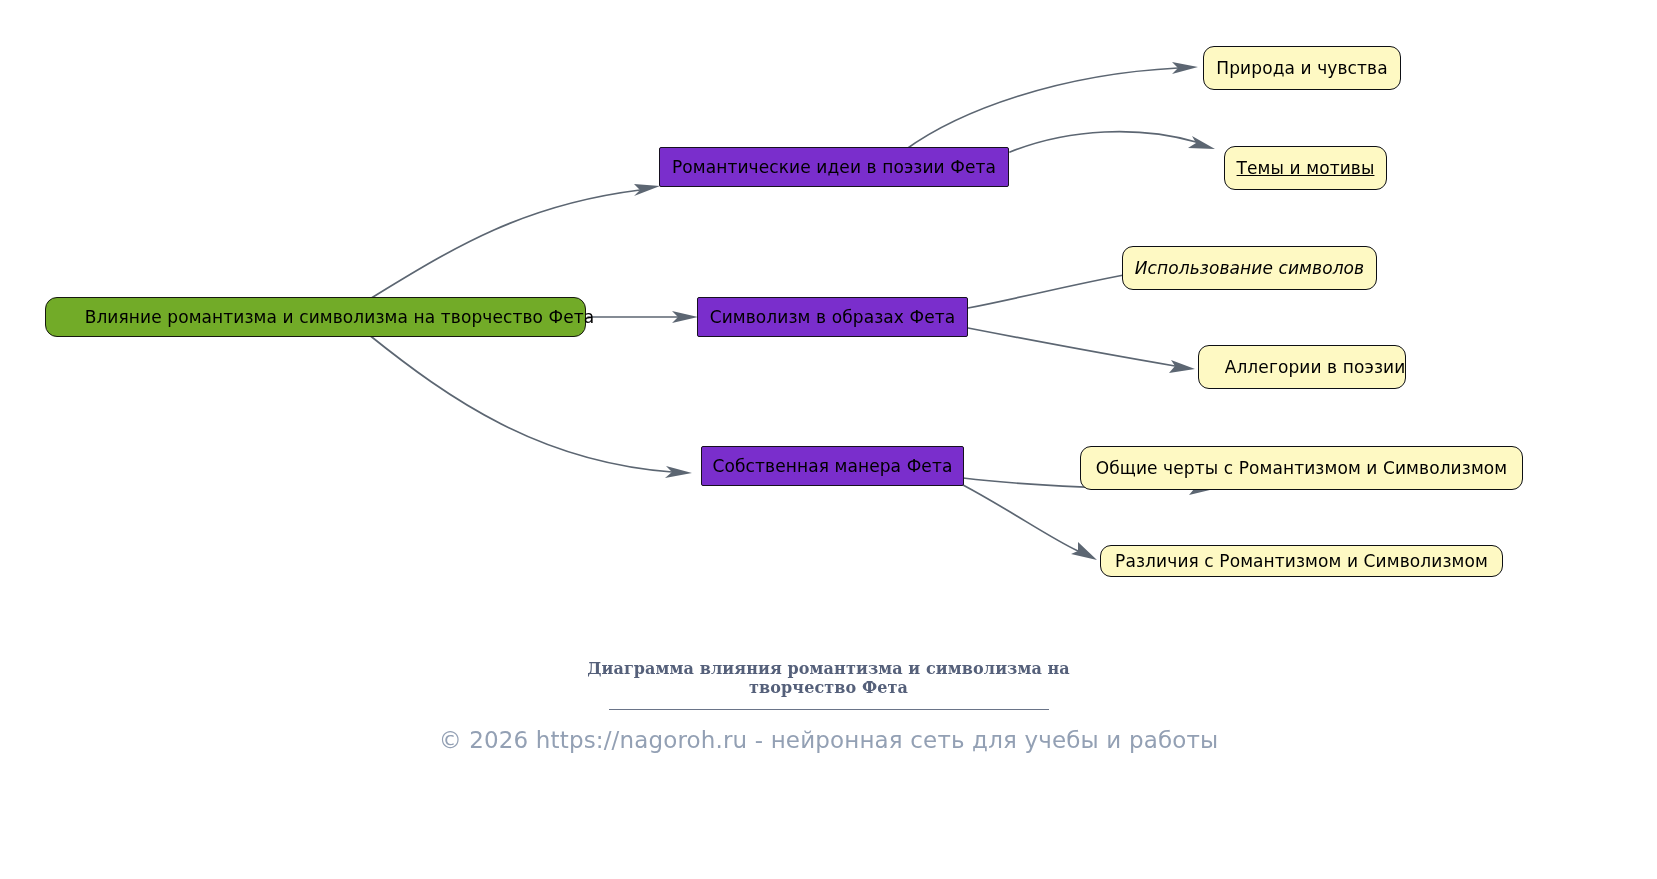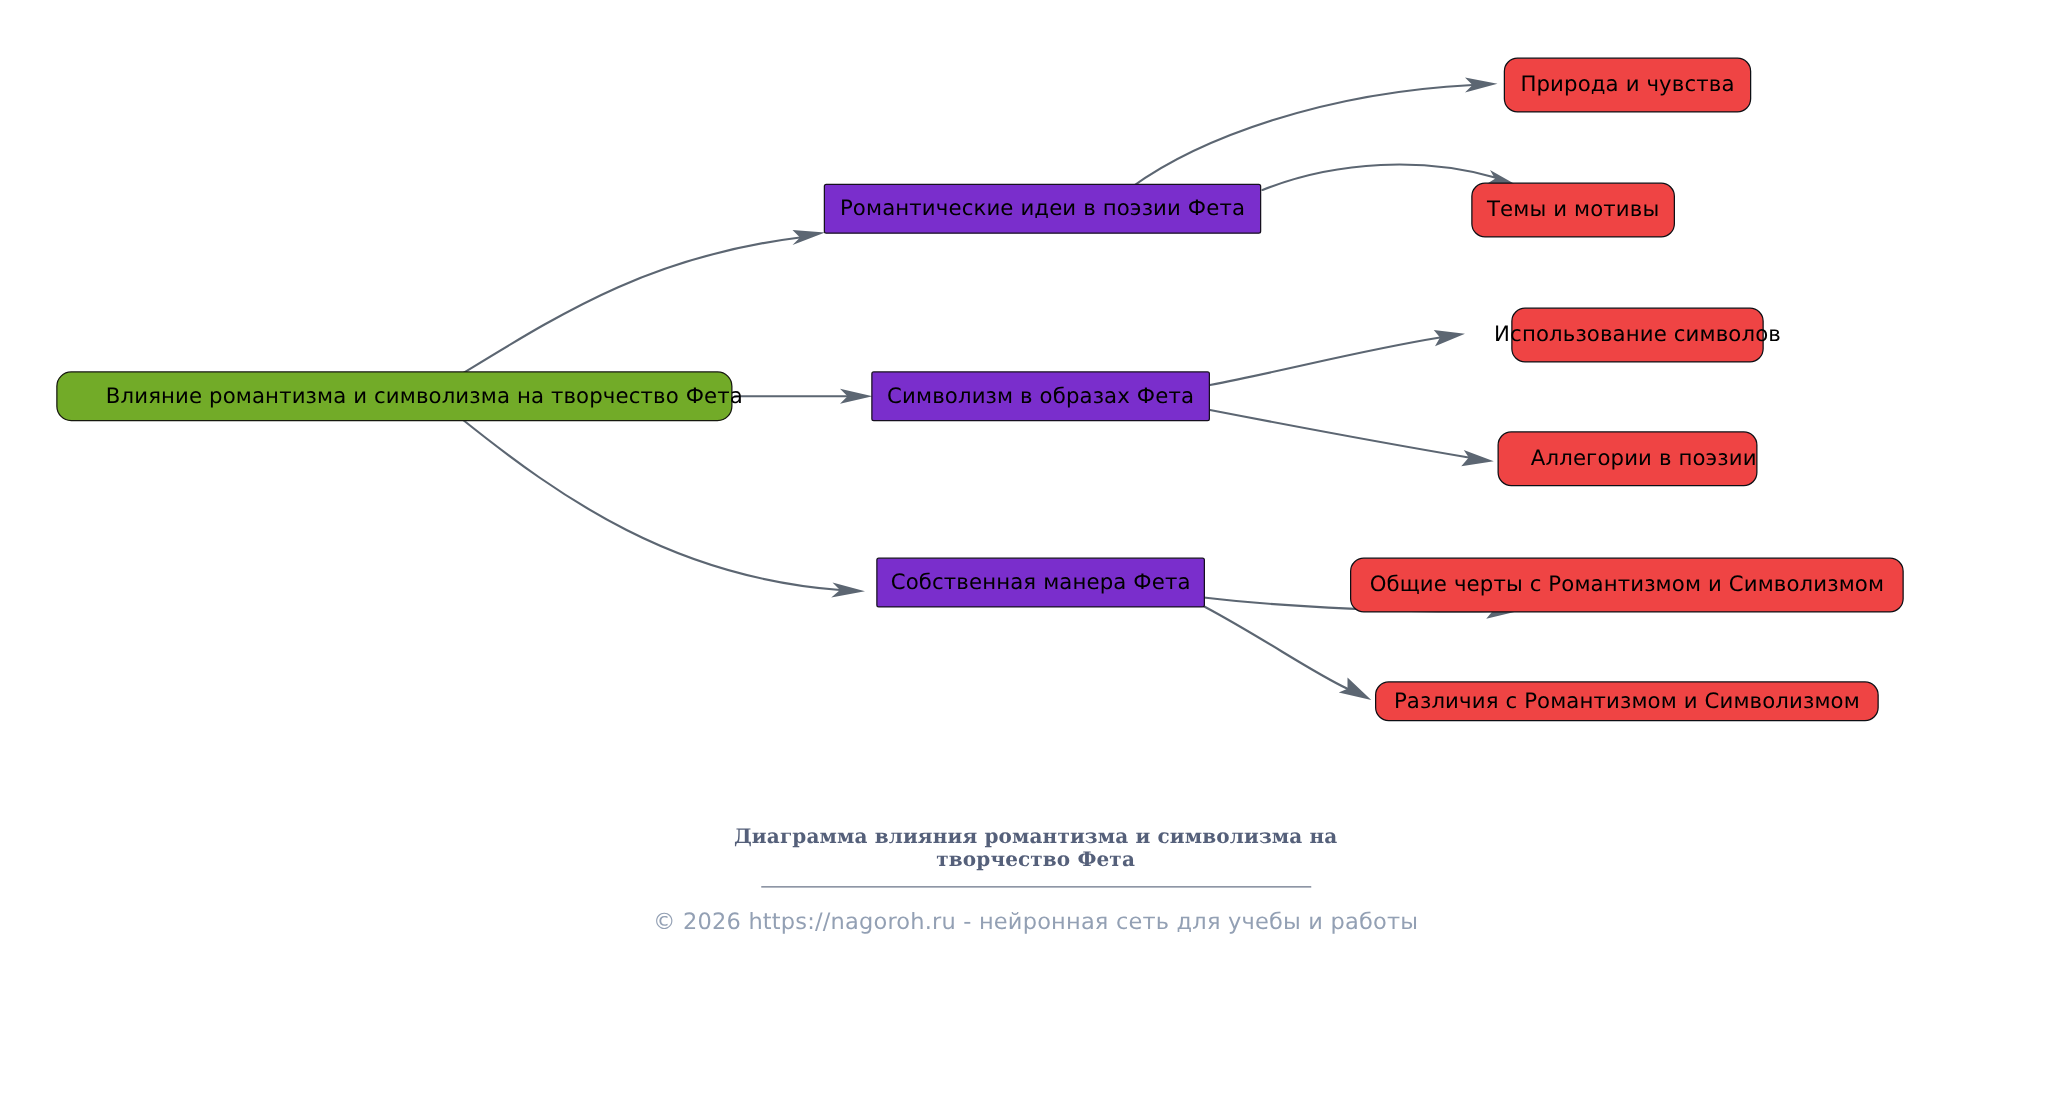--- a/index.html
+++ b/index.html
@@ -64,21 +64,21 @@
     background: #72ab28;
     border-color: #16180f;
     border-radius: 12px;
   }
   .node.branch {
     background: #7a2ecc;
     border-color: #16101f;
     border-radius: 2px;
   }
   .node.leaf {
-    background: #ef4444;
+    background: #fef9c3;
     border-color: #0d0f14;
   }
 
   
   #footer {
     position: absolute;
     left: 0;
     top: 660px;
     width: 1657px;
     text-align: center;
@@ -95,21 +95,21 @@
   }
   #divider {
     width: 440px;
     height: 0;
     margin: 11px auto 0 auto;
     border-top: 1.4px solid #6a7488;
   }
   #copyright {
     margin-top: 17px;
     font-family: "DejaVu Sans", "Liberation Sans", sans-serif;
-    font-size: 18px;
+    font-size: 23px;
     color: #93a0b4;
     letter-spacing: 0.15px;
   }
 </style>
 </head>
 <body>
 
 <div id="canvas">
 
   <svg id="edges" viewBox="0 0 1657 879" width="1657" height="879" xmlns="http://www.w3.org/2000/svg">
@@ -159,25 +159,25 @@
       <polygon class="edge-head" points="1097,560 1078,542 1078,551 1071,554"></polygon>
     </g>
   </svg>
 
   <div class="node root" style="left:45px; top:297px; width:541px; height:40px;padding-left:48px;">Влияние романтизма и символизма на творчество Фета</div>
 
   <div class="node branch" style="left:659px; top:147px; width:350px; height:40px;">Романтические идеи в поэзии Фета</div>
 
   <div class="node leaf" style="left:1203px; top:46px; width:198px; height:44px;">Природа и чувства</div>
 
-  <div class="node leaf" style="left:1177px; top:146px; width:163px; height:44px;">Темы и мотивы</div>
+  <div class="node leaf" style="left:1224px; top:146px; width:163px; height:44px;text-decoration:underline;">Темы и мотивы</div>
 
   <div class="node branch" style="left:697px; top:297px; width:271px; height:40px;">Символизм в образах Фета</div>
 
-  <div class="node leaf" style="left:1209px; top:246px; width:202px; height:44px;">Использование символов</div>
+  <div class="node leaf" style="left:1122px; top:246px; width:255px; height:44px;font-style:italic;">Использование символов</div>
 
   <div class="node leaf" style="left:1198px; top:345px; width:208px; height:44px;padding-left:26px;">Аллегории в поэзии</div>
 
   <div class="node branch" style="left:701px; top:446px; width:263px; height:40px;">Собственная манера Фета</div>
 
   <div class="node leaf" style="left:1080px; top:446px; width:443px; height:44px;">Общие черты с Романтизмом и Символизмом</div>
 
   <div class="node leaf" style="left:1100px; top:545px; width:403px; height:32px;">Различия с Романтизмом и Символизмом</div>
 
   <div id="footer">

